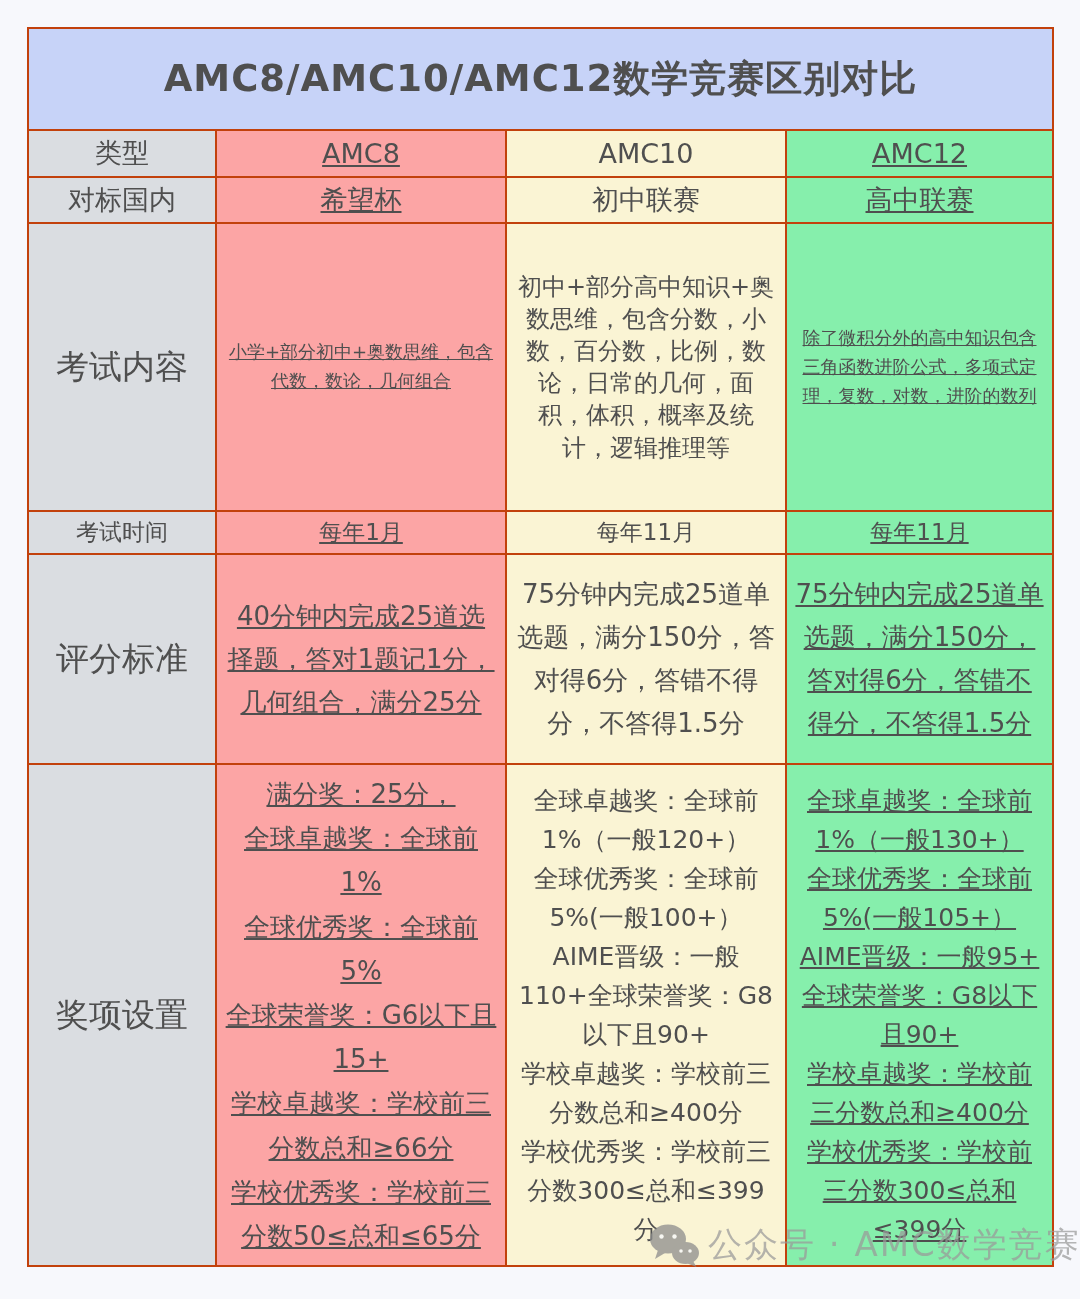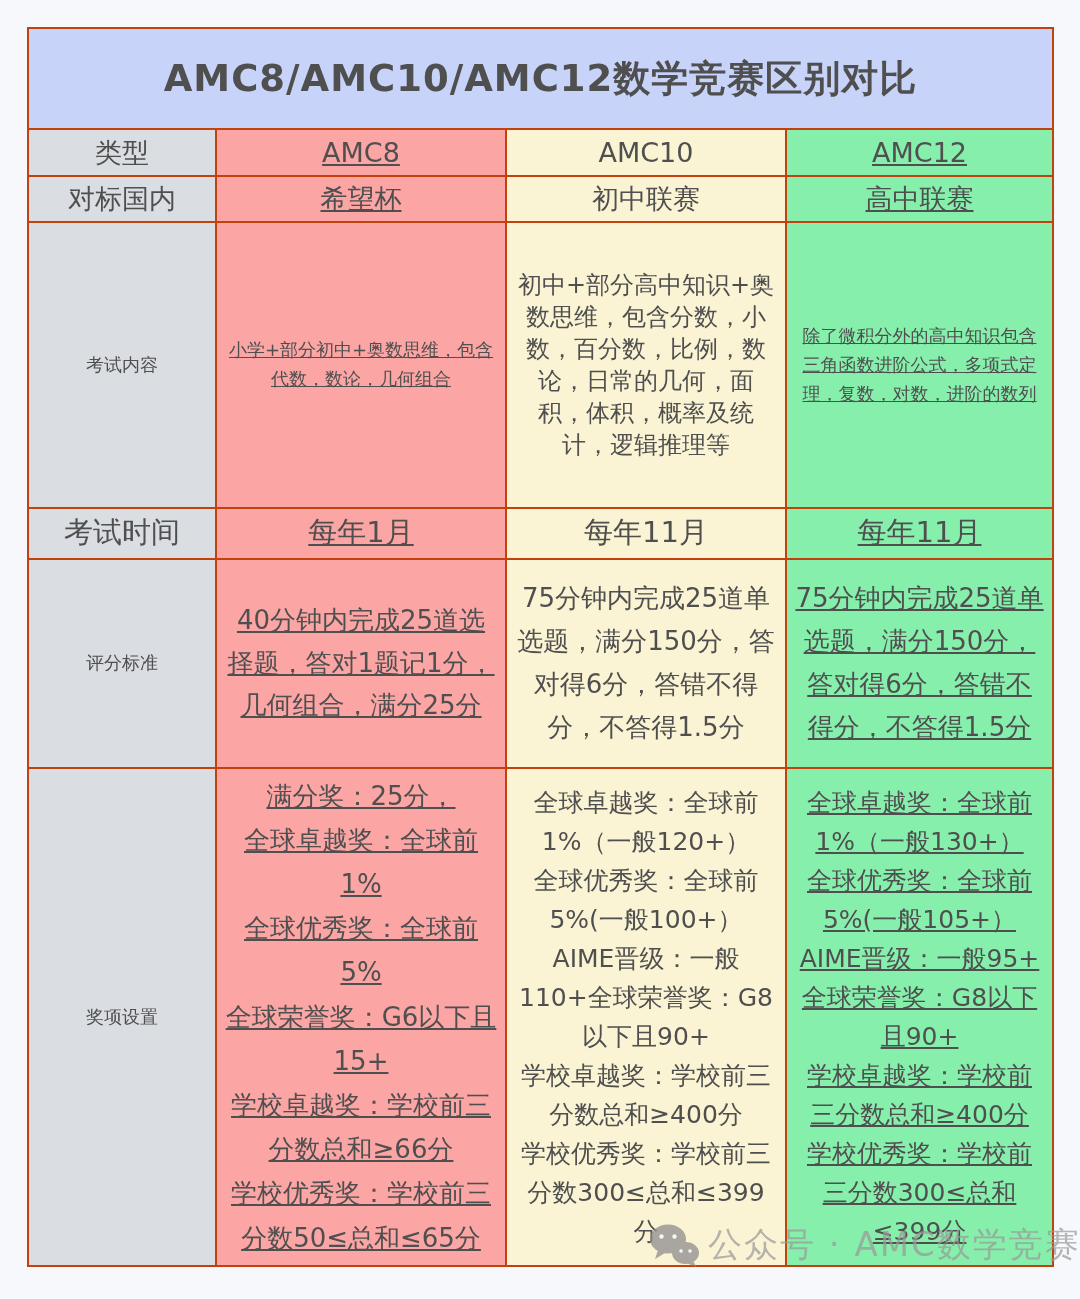--- a/index.html
+++ b/index.html
@@ -26,28 +26,28 @@
     color:#4f4f4f;
   }
   td.title-cell{
     background:#c7d3f8;
     font-size:37px;
     font-weight:bold;
     color:#e23c49;
     letter-spacing:1px;
     padding:10px 4px;
   }
-  td.rowhdr{background:#dadde1;font-size:18px;color:#525252;}
+  td.rowhdr{background:#dadde1;font-size:33px;color:#525252;}
   td.c8{background:#fca5a5;text-decoration:underline;}
   td.c10{background:#faf4d4;margin-top:18px;}
   td.c12{background:#86efac;text-decoration:underline;}
   tr.r-basic td{font-size:27px;}
   td.content{font-size:18px;line-height:1.6;}
   td.content.dense{font-size:24px;line-height:1.34;padding:4px 8px;}
-  tr.r-time td{font-size:29px;}
+  tr.r-time td{font-size:23px;}
   td.score{font-size:26px;line-height:1.65;}
   td.awards{font-size:26px;line-height:1.7;white-space:pre-line;}
   td.awards.dense{font-size:25px;line-height:1.56;}
   .watermark{
     position:absolute;
     left:648px;top:1222px;
     display:flex;align-items:center;gap:8px;
     pointer-events:none;
   }
   .watermark .wicon{width:52px;height:46px;opacity:.75;flex:0 0 auto;}

